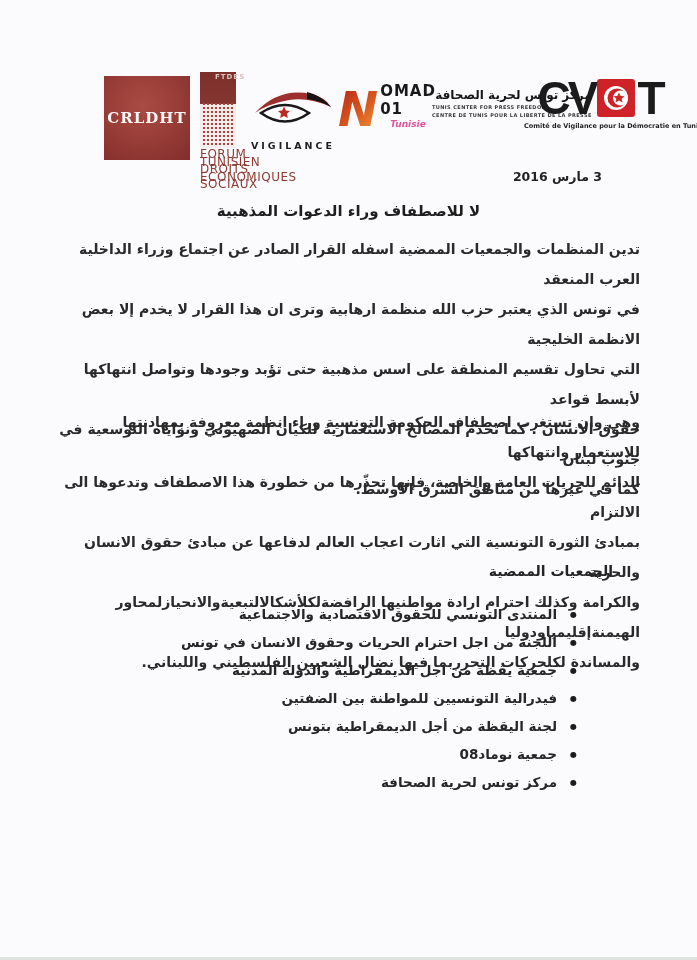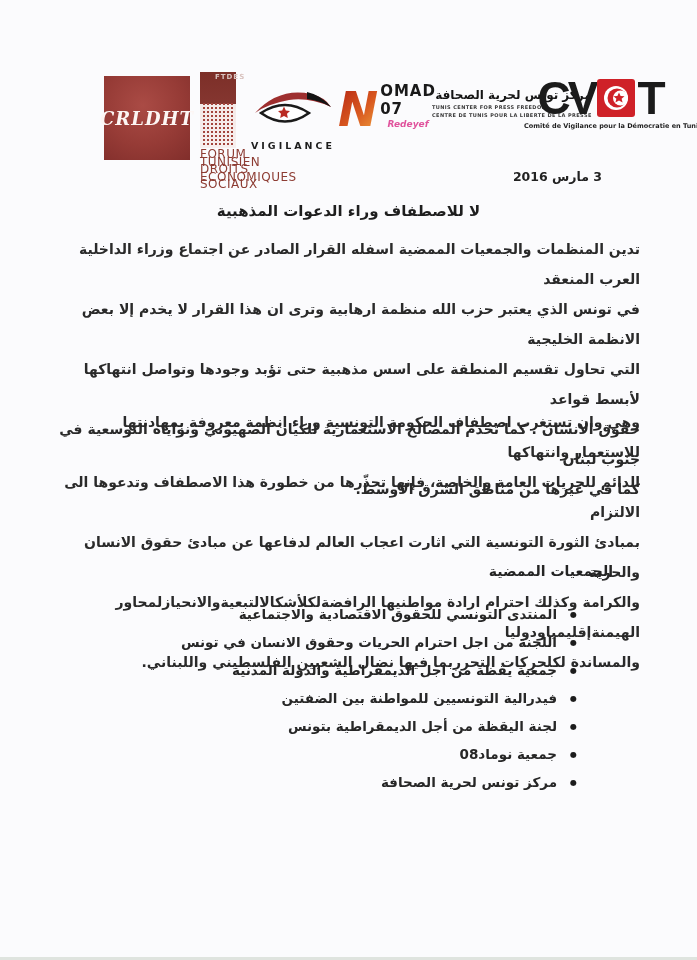--- a/index.html
+++ b/index.html
@@ -13,21 +13,21 @@
   
   .logo{position:absolute;}
   
   .crldht{
     left:104px;top:76px;width:86px;height:84px;
     background:radial-gradient(circle at 45% 35%,#aa4b45 0%,#963b36 55%,#812e2b 100%);
     display:flex;align-items:center;justify-content:center;
   }
   .crldht span{
     font-family:"DejaVu Serif","Liberation Serif",serif;
-    font-style:italic;font-weight:bold;font-size:18px;color:#fdf6f4;letter-spacing:1px;
+    font-weight:bold;font-size:15px;color:#fdf6f4;letter-spacing:1px;
   }
   
   .ftdes{left:200px;top:72px;width:46px;}
   .ftdes-rect{
     width:36px;height:76px;position:relative;
     background:linear-gradient(180deg,#7c2f28 0%,#853630 42%,#f4e9e7 42%,#f7efee 100%);
   }
   .ftdes-top{
     position:absolute;top:1px;left:15px;right:0;text-align:center;
     font-size:7px;font-weight:bold;color:#d8c2be;letter-spacing:1px;
@@ -141,22 +141,22 @@
       <path d="M4 29 Q28 3 60 10 Q74 13 80 23 Q58 13 38 16 Q16 20 4 29 Z" fill="#9e2f2f"></path>
       <path d="M56 8 Q70 11 80 23 Q70 17 56 15 Z" fill="#141414"></path>
       <polygon points="33,22.5 34.8,26.4 39,26.9 36,29.8 36.8,33.9 33,31.9 29.2,33.9 30,29.8 27,26.9 31.2,26.4" fill="#b92a22"></polygon>
     </svg>
     <span class="vigilance-label">VIGILANCE</span>
   </div>
 
   <div class="logo nomad">
     <span class="nomad-n">N</span>
     <div class="nomad-right">
-      <span class="nomad-rest">OMAD 07</span>
-      <span class="nomad-sub">Redeyef</span>
+      <span class="nomad-rest">OMAD 01</span>
+      <span class="nomad-sub">Tunisie</span>
     </div>
   </div>
 
   <div class="logo press">
     <svg width="14" height="68" viewBox="0 0 14 68">
       <polygon points="6,0 10,2 9,30 11,34 11,48 3,48 3,34 5,30 4,4" fill="#141414"></polygon>
       <rect x="3" y="48" width="8" height="10" fill="#b3241f"></rect>
       <polygon points="4,58 10,58 7,68" fill="#141414"></polygon>
     </svg>
     <div class="press-texts">

